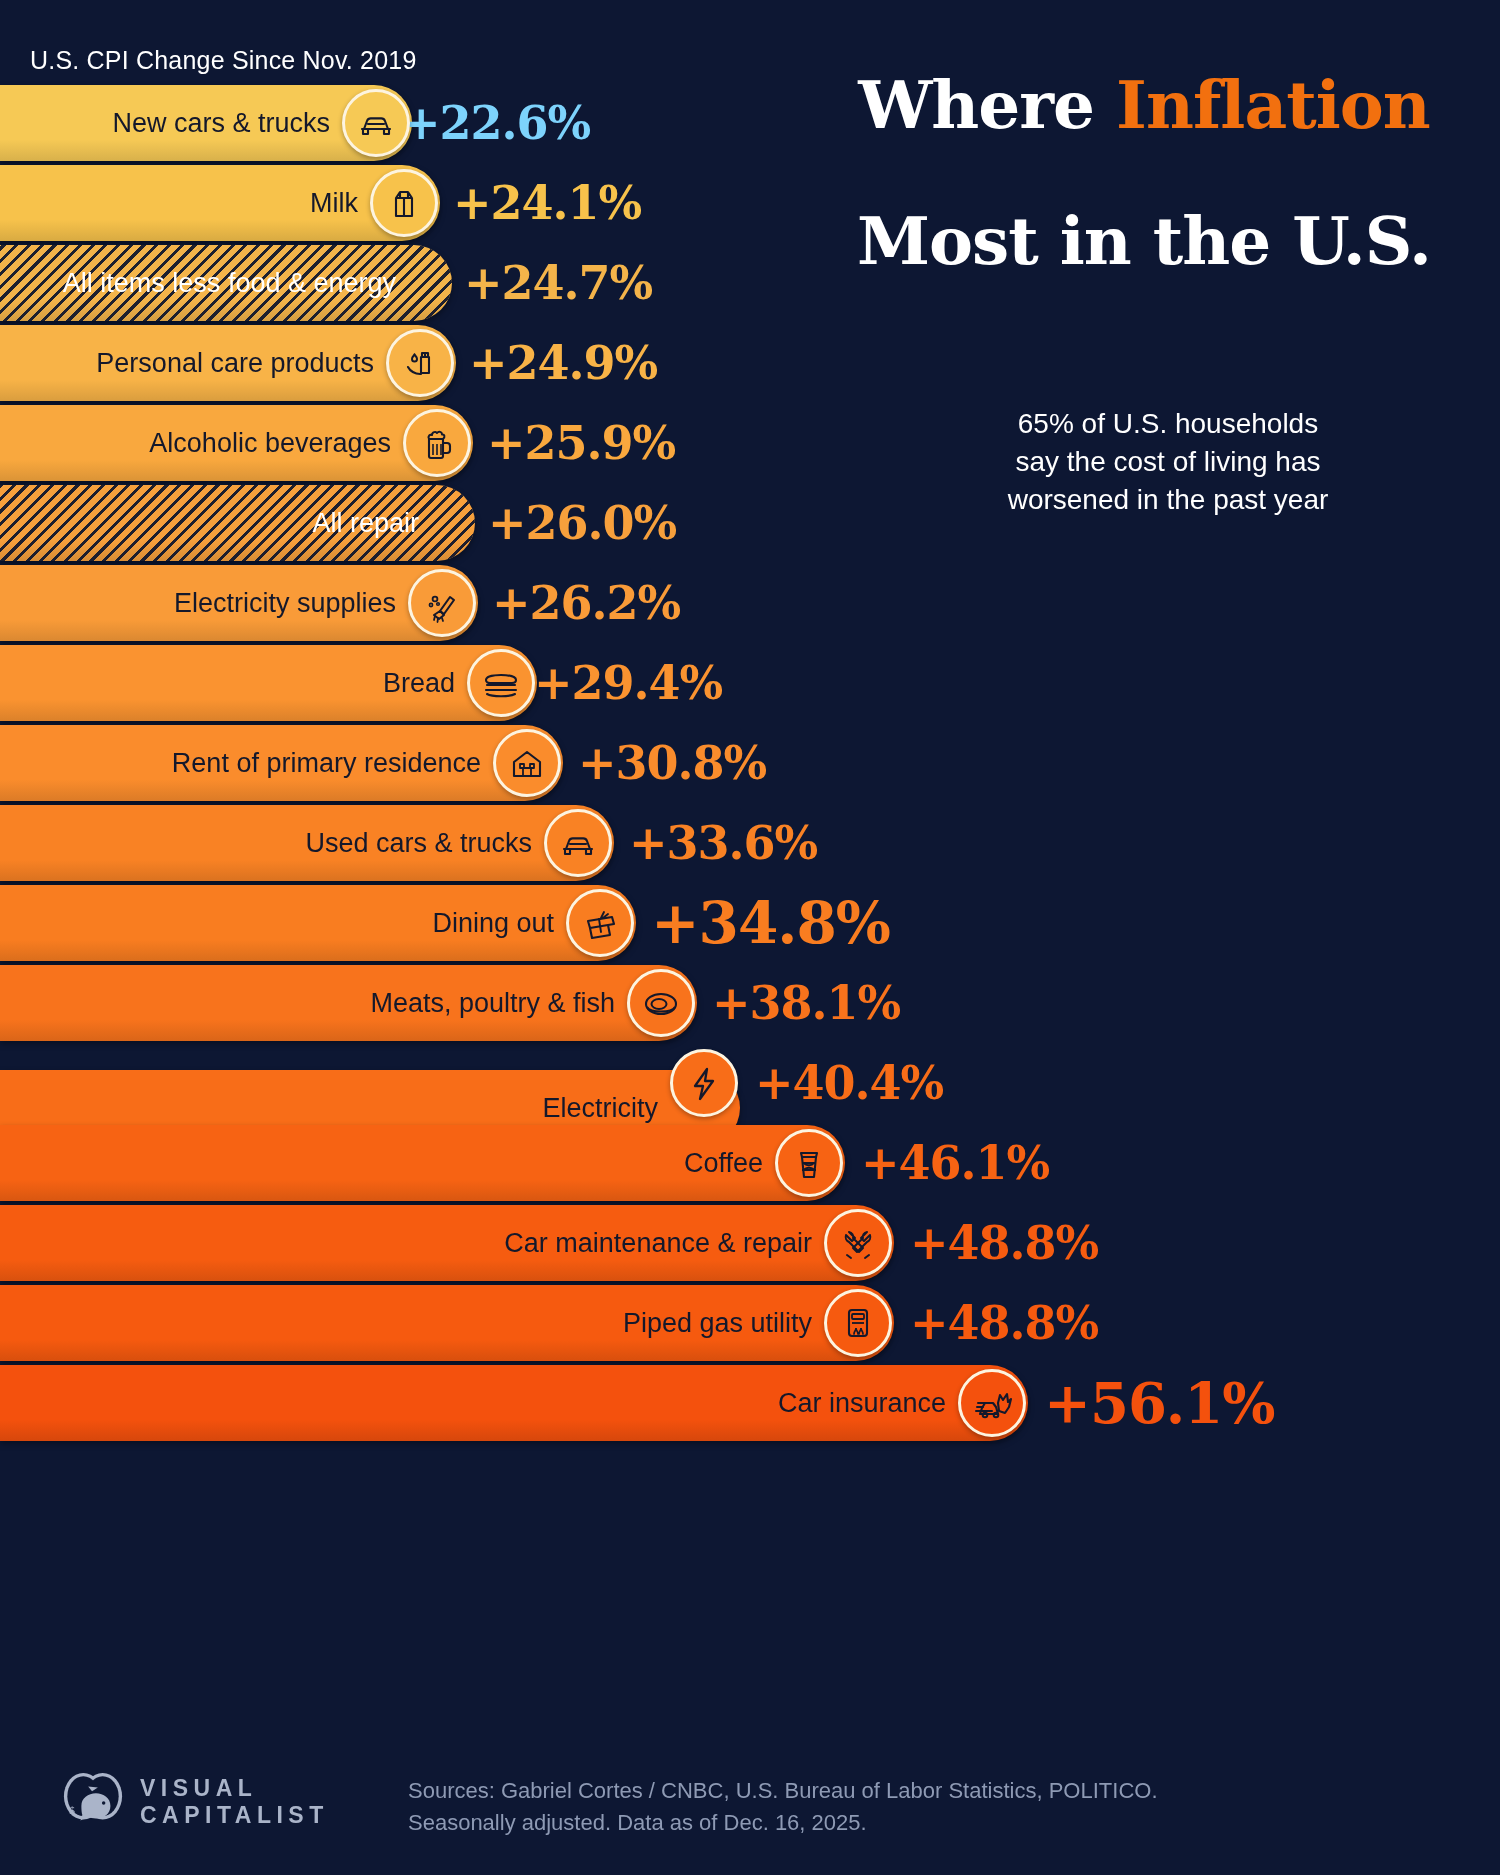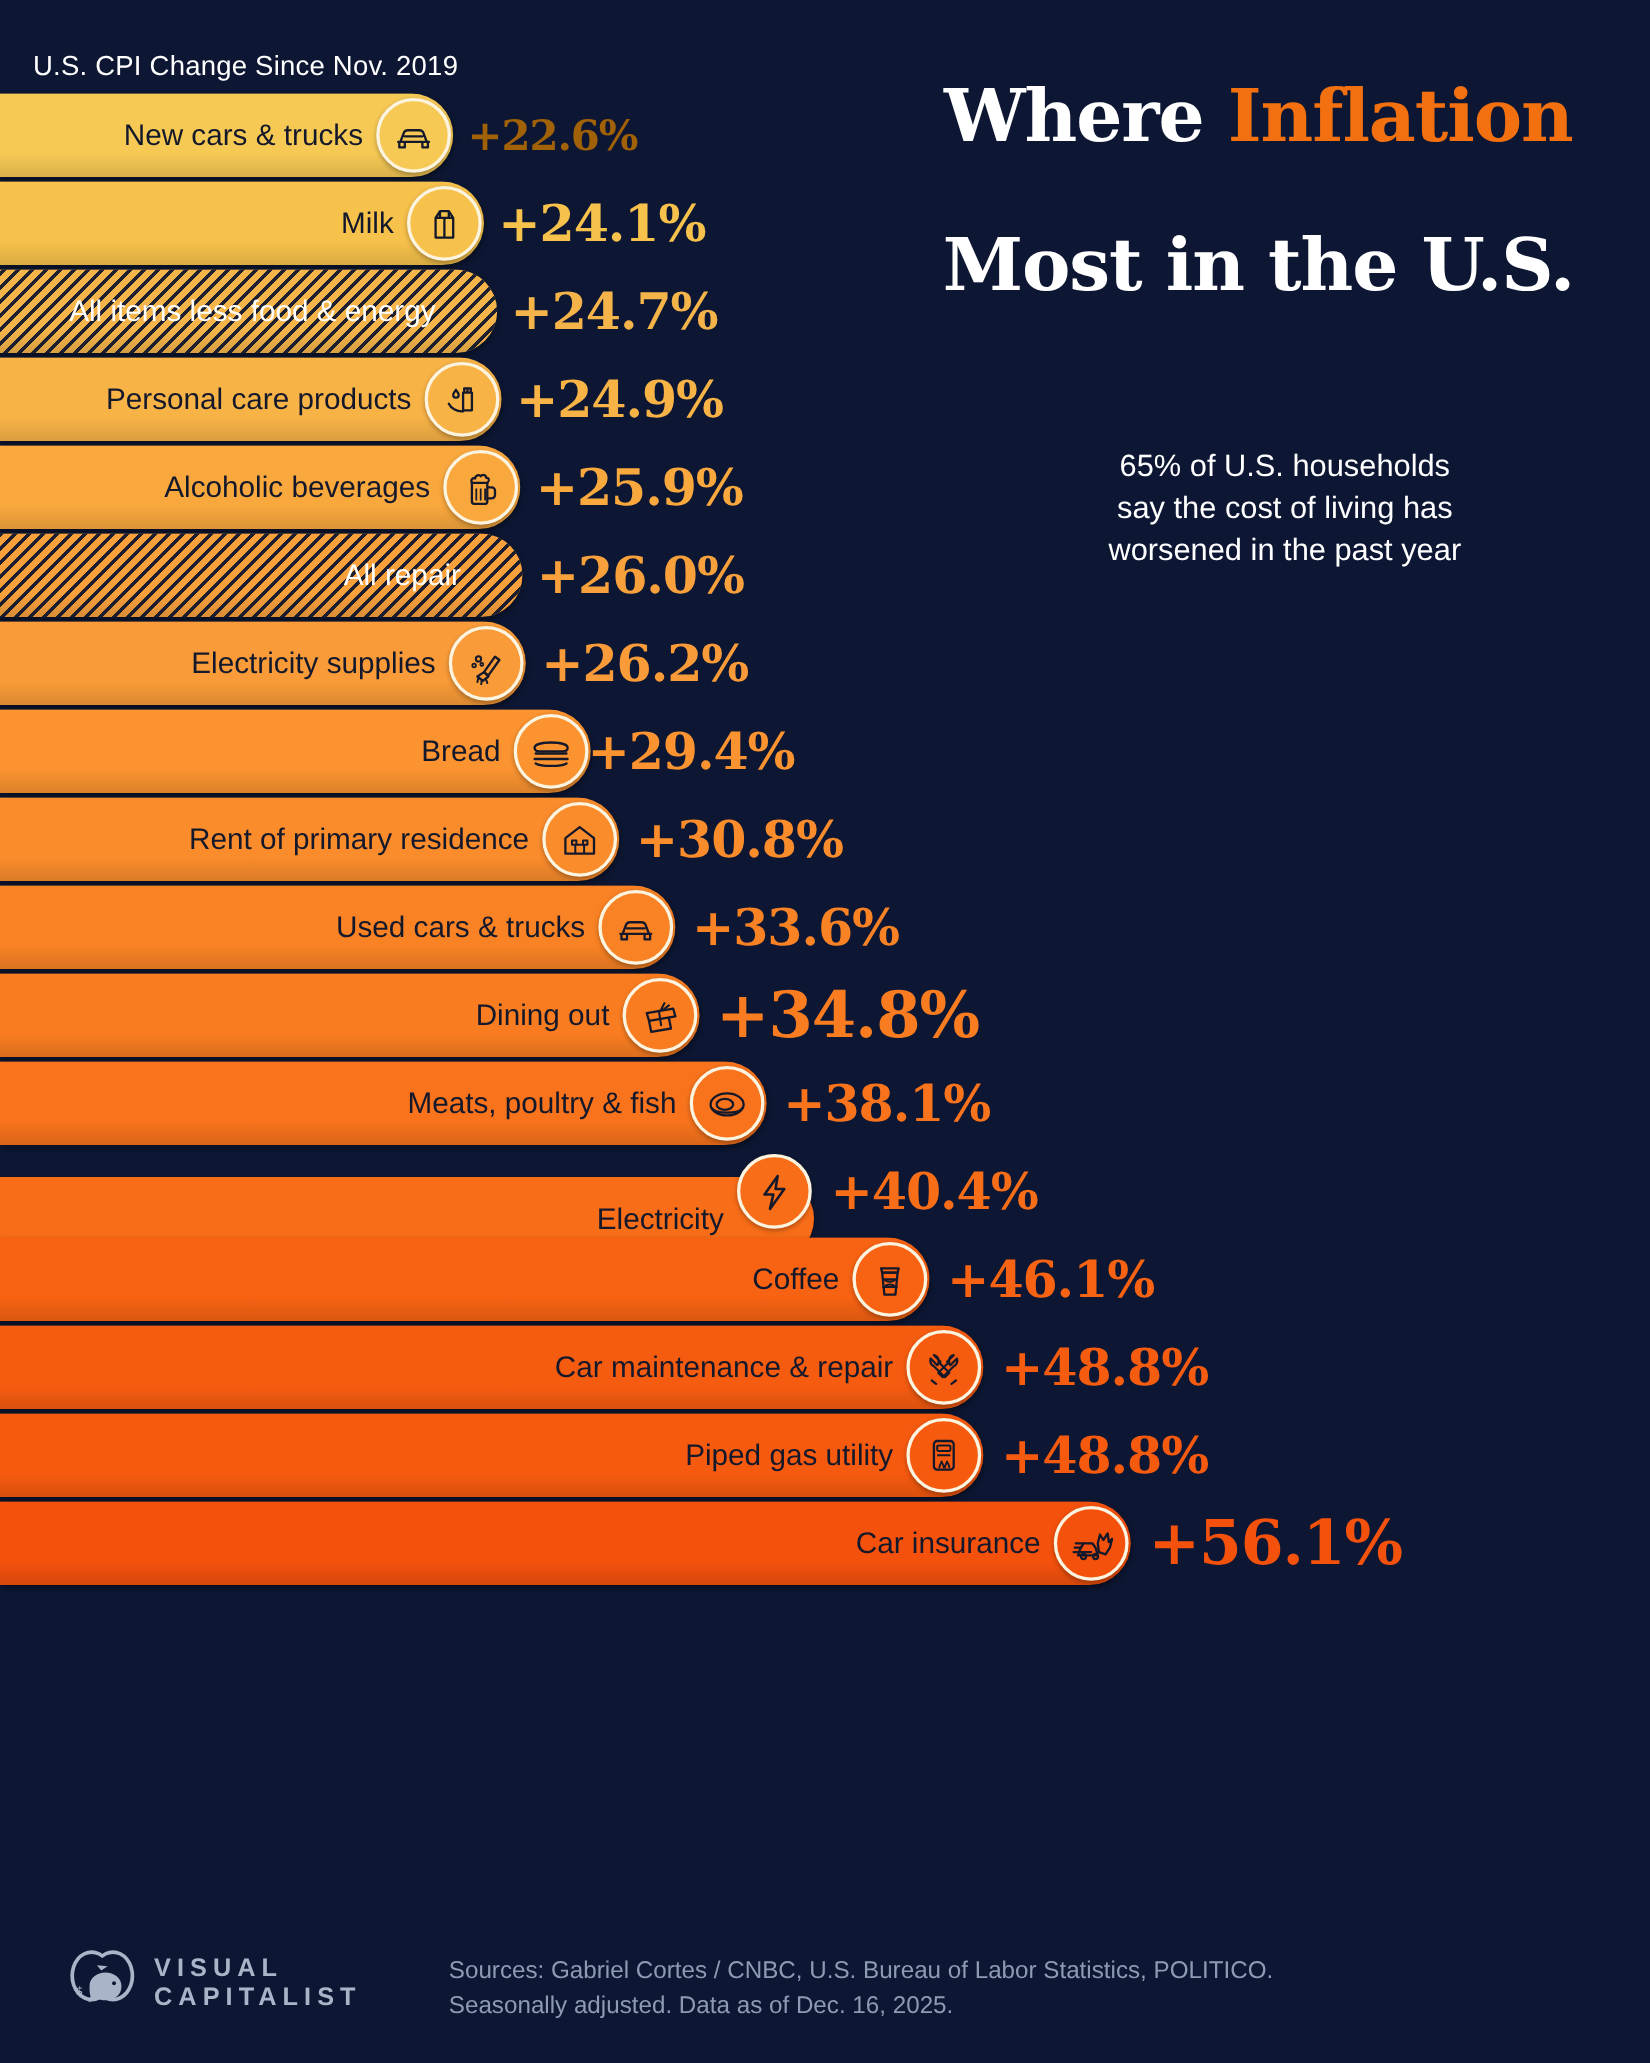--- a/index.html
+++ b/index.html
@@ -116,21 +116,21 @@
 <div class="chart" id="chart">
     <div class="row">
       <div class="bar" style="width: 412px; background: linear-gradient(rgb(246, 201, 85) 0%, rgb(246, 201, 85) 72%, rgba(0, 0, 0, 0.12) 100%), rgb(246, 201, 85); padding-right: 74px;">
         <span class="bar-label">New cars &amp; trucks</span>
       </div>
       <div class="icon-wrap" style="left: 342px; background: rgb(246, 201, 85);">
         <svg viewBox="0 0 40 40">
           <path d="M6 26h28M7 26v5h5v-5M28 26v5h5v-5M8 26l3-8c.6-1.6 2-2.6 3.7-2.6h10.6c1.7 0 3.1 1 3.7 2.6l3 8M12 21h16" fill="none" stroke="#14182b" stroke-width="2.1" stroke-linecap="round" stroke-linejoin="round"></path>
         </svg>
       </div>
-      <div class="value" style="left: 425px; font-size: 38px; color: #a16207;">+22.6%</div>
+      <div class="value" style="left: 402px; font-size: 46px; color: #7dd3fc;">+22.6%</div>
     </div>
     <div class="row">
       <div class="bar" style="width: 440px; background: linear-gradient(rgb(247, 194, 75) 0%, rgb(247, 194, 75) 72%, rgba(0, 0, 0, 0.12) 100%), rgb(247, 194, 75); padding-right: 74px;">
         <span class="bar-label">Milk</span>
       </div>
       <div class="icon-wrap" style="left: 370px; background: rgb(247, 194, 75);">
         <svg viewBox="0 0 40 40">
           <path d="M12 15h16v18H12zM12 15l4-6h8l4 6M16 9v6M24 9v6M20 15v18" fill="none" stroke="#14182b" stroke-width="2.1" stroke-linejoin="round"></path>
         </svg>
       </div>

